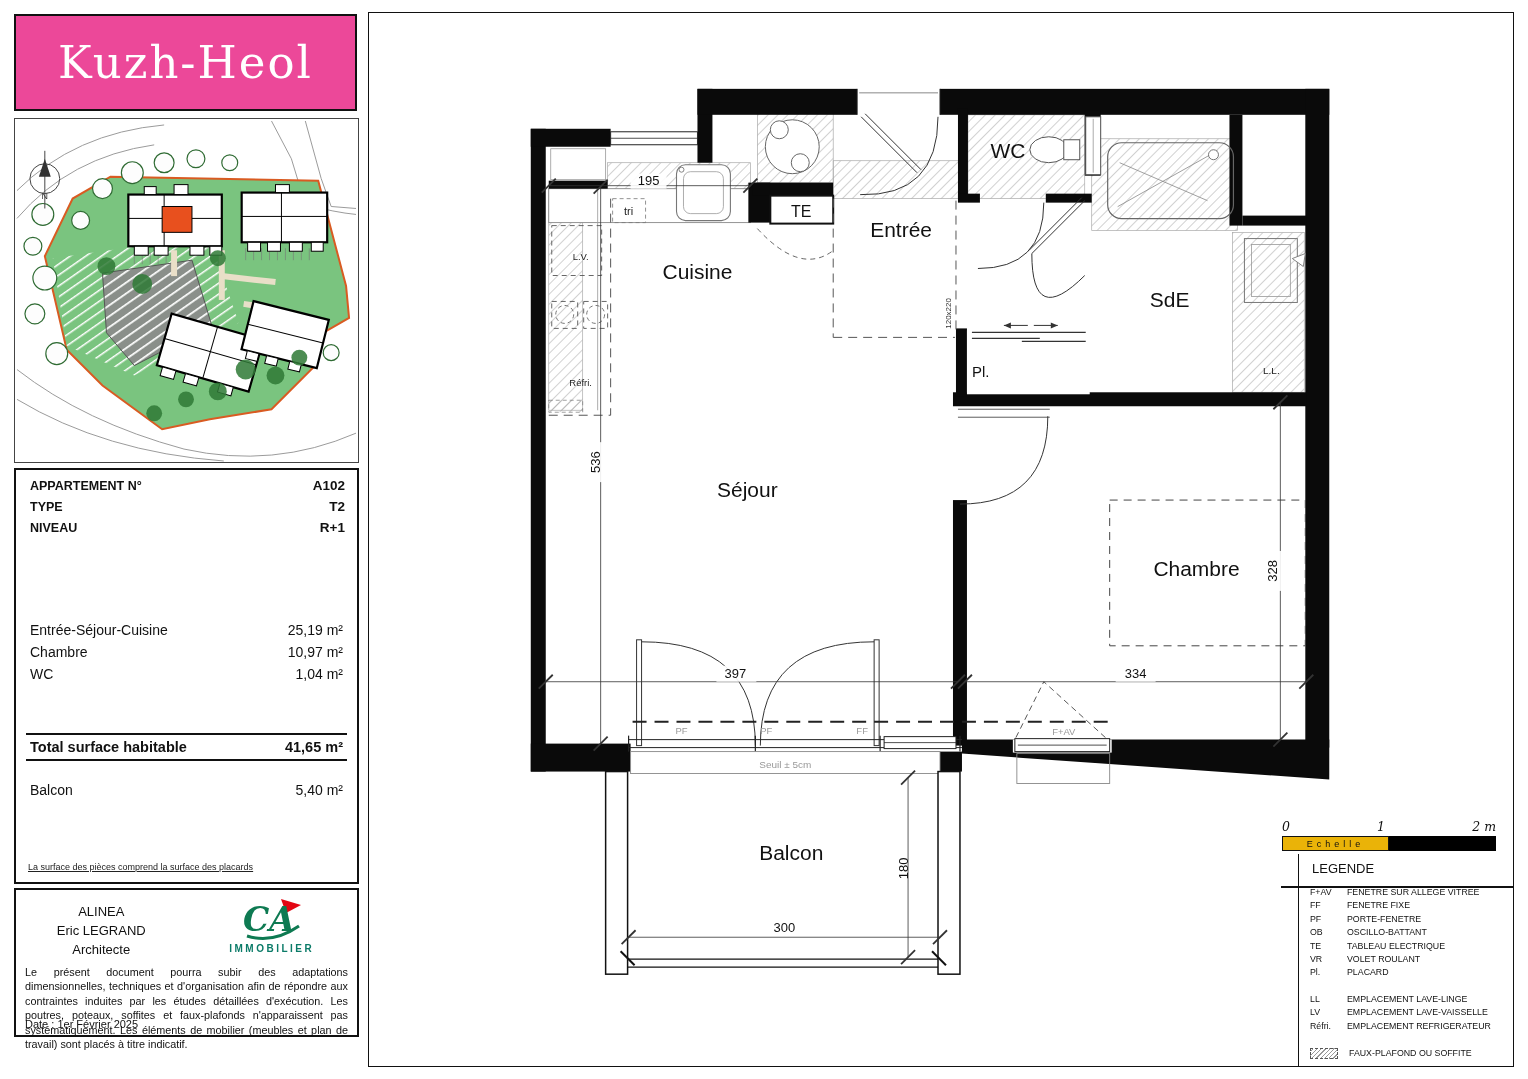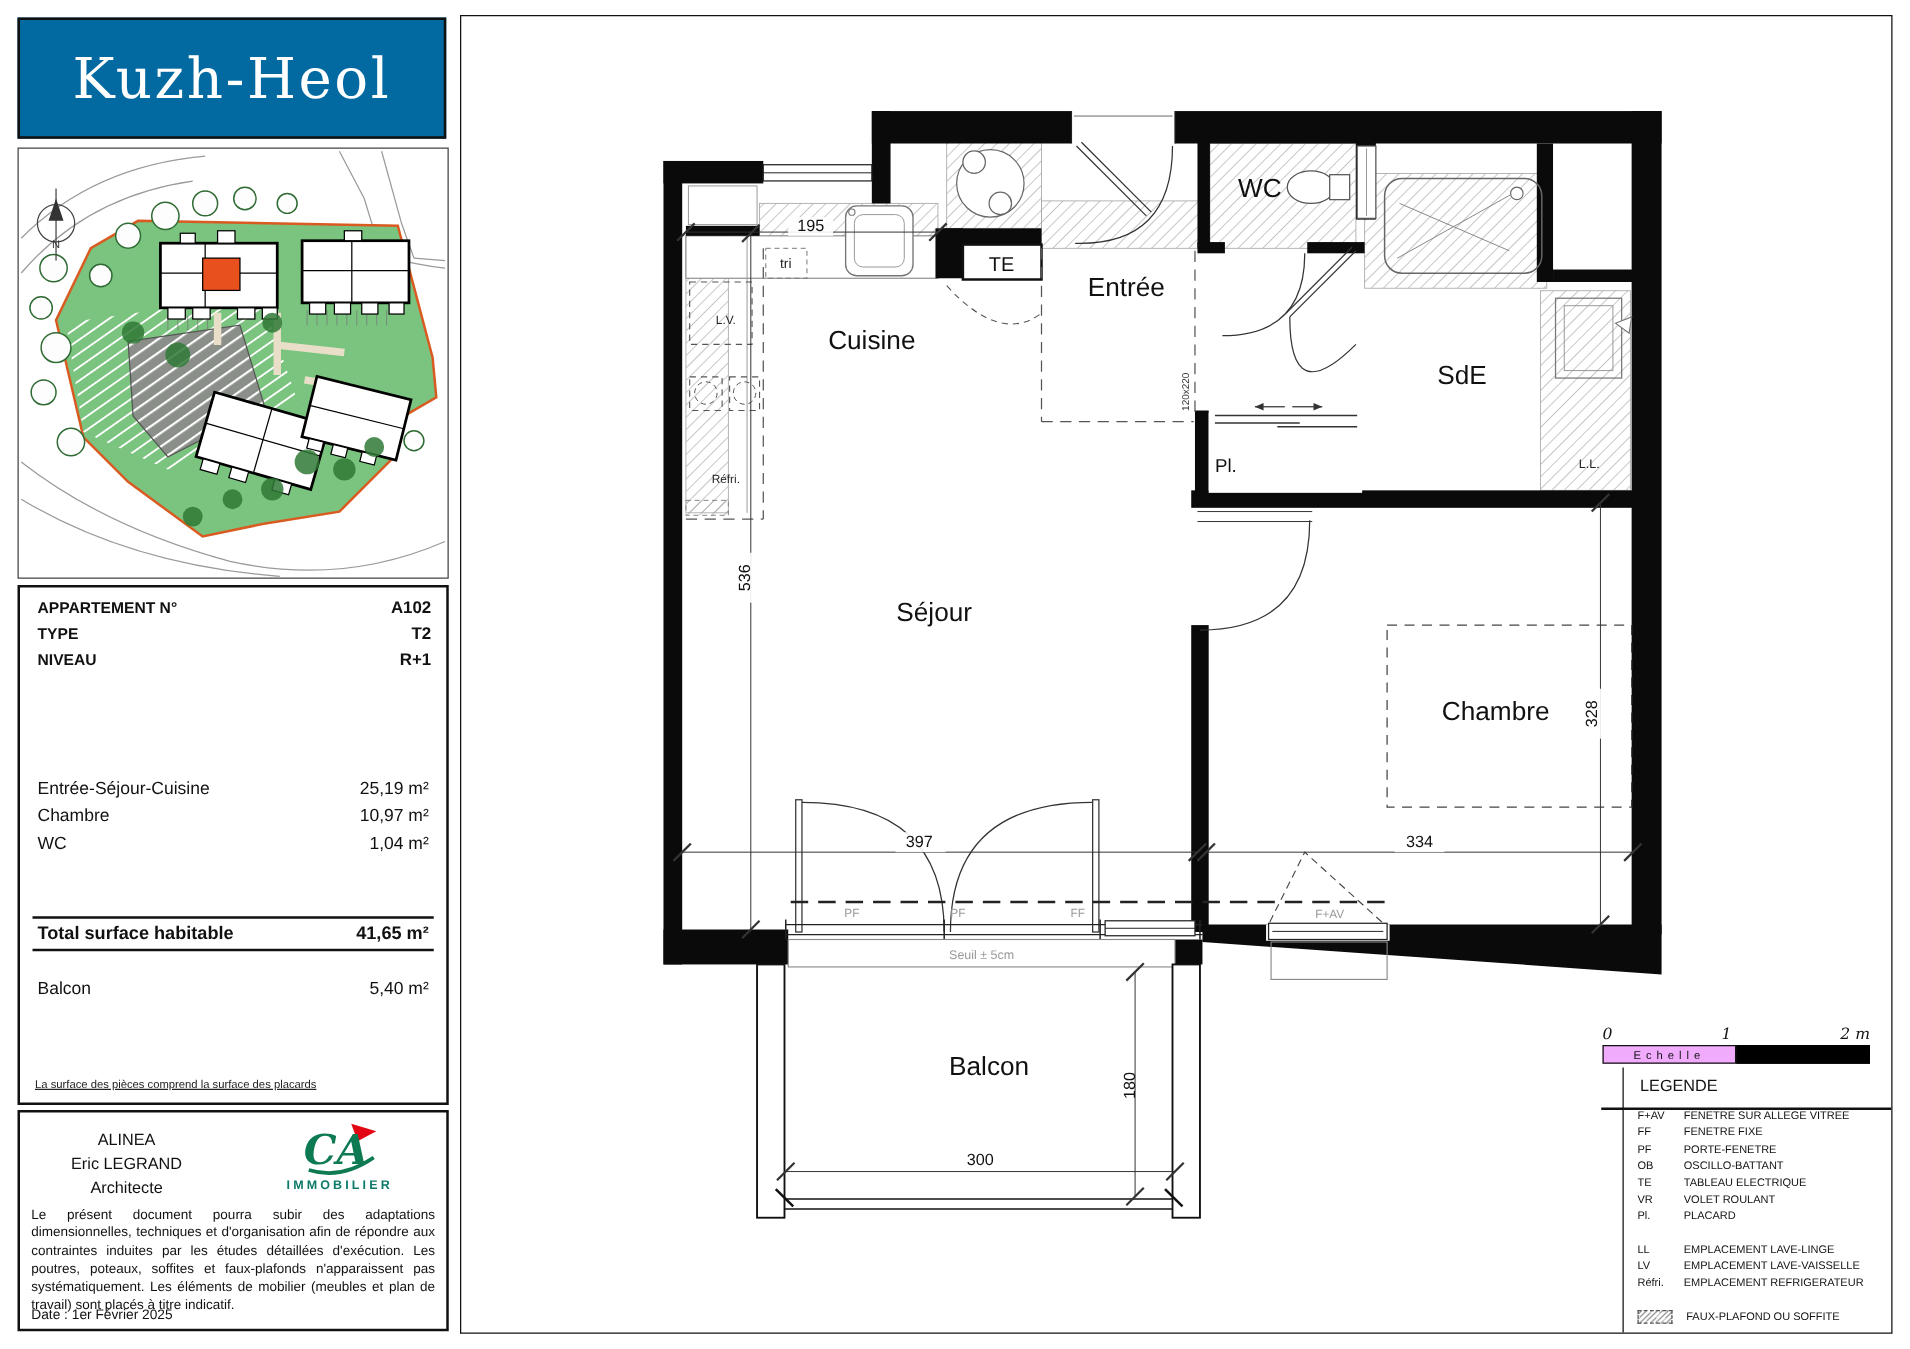--- a/index.html
+++ b/index.html
@@ -1,48 +1,48 @@
 <!DOCTYPE html>
 <html><head>
 <meta charset="utf-8">
 <style>
   html,body{margin:0;padding:0;background:#fff;}
   body{width:1528px;height:1079px;position:relative;font-family:"Liberation Sans",sans-serif;color:#111;overflow:hidden;}
   .box{position:absolute;background:#fff;}
   
-  #logo-box{left:14px;top:14px;width:339px;height:93px;background:#0369a1;border:2px solid #111;
+  #logo-box{left:14px;top:14px;width:339px;height:93px;background:#ec4899;border:2px solid #111;
             display:flex;align-items:center;justify-content:center;}
   #logo-box .logo-text{font-family:"DejaVu Serif",serif;font-size:45px;color:#fff;letter-spacing:2px;font-weight:400;}
   #siteplan-box{left:14px;top:118px;width:345px;height:345px;border:1px solid #444;box-sizing:border-box;}
   #info-box{left:14px;top:468px;width:345px;height:416px;border:2px solid #111;box-sizing:border-box;}
   .spec-rows{position:absolute;left:14px;right:12px;top:8px;}
   .spec-row{display:flex;justify-content:space-between;align-items:baseline;height:21px;}
   .spec-label{font-size:12.5px;font-weight:bold;}
   .spec-value{font-size:13.5px;font-weight:bold;}
   .area-rows{position:absolute;left:14px;right:14px;top:152px;}
   .area-row{display:flex;justify-content:space-between;align-items:baseline;height:22px;font-size:14px;}
   .total-row{position:absolute;left:10px;right:10px;top:263px;border-top:2.5px solid #111;border-bottom:2.5px solid #111;
              display:flex;justify-content:space-between;align-items:center;height:24px;font-weight:bold;font-size:14.5px;padding:0 4px;}
   .balcon-row{position:absolute;left:14px;right:14px;top:312px;display:flex;justify-content:space-between;font-size:14px;}
   .footnote{position:absolute;left:12px;bottom:10px;font-size:9px;color:#222;text-decoration:underline;}
-  #arch-box{left:14px;top:888px;width:345px;height:177px;border:2px solid #111;box-sizing:border-box;}
+  #arch-box{left:14px;top:888px;width:345px;height:149px;border:2px solid #111;box-sizing:border-box;}
   .arch-top{display:flex;margin-top:8px;}
   .arch-id{width:50%;text-align:center;font-size:13px;line-height:19px;padding-top:4px;}
   .arch-brand{width:50%;display:flex;flex-direction:column;align-items:center;}
   .brand-sub{font-size:10px;letter-spacing:2.5px;color:#0B7B68;font-weight:bold;margin-top:1px;}
   .disclaimer{padding:6px 9px 0 9px;font-size:10.8px;line-height:1.34;text-align:justify;}
   .date-line{position:absolute;left:9px;bottom:5px;font-size:11px;}
   
   #sheet{left:368px;top:12px;width:1146px;height:1055px;border:1.5px solid #111;box-sizing:border-box;}
   #plan-svg{position:absolute;left:0;top:0;width:100%;height:100%;}
   
   #scale{position:absolute;left:913px;top:806px;width:214px;}
   .scale-ticks{display:flex;justify-content:space-between;font-family:"DejaVu Serif",serif;font-style:italic;font-size:12.5px;padding:0 0 2px 0;}
   .scale-bar{display:flex;height:15px;}
-  .scale-bar .half1{flex:1;border:1.5px solid #111;background:#f0abfc;display:flex;align-items:center;justify-content:center;
+  .scale-bar .half1{flex:1;border:1.5px solid #111;background:#eab308;display:flex;align-items:center;justify-content:center;
                     font-size:9px;letter-spacing:4px;}
   .scale-bar .half2{flex:1;background:#000;border:1.5px solid #000;}
   
   #legend{position:absolute;left:929px;top:841px;right:0;bottom:0;border-left:1.5px solid #111;}
   #legend .lg-title{padding:7px 0 0 13px;font-size:13px;}
   #legend .lg-rule{position:absolute;left:-18px;right:0;top:32px;height:1.5px;background:#111;}
   .lg-rows{padding:10px 0 0 11px;}
   .lg-rows.second{padding-top:13px;}
   .lg-row{display:flex;line-height:13.4px;font-size:8.8px;}
   .lg-abbr{width:37px;flex:none;}

